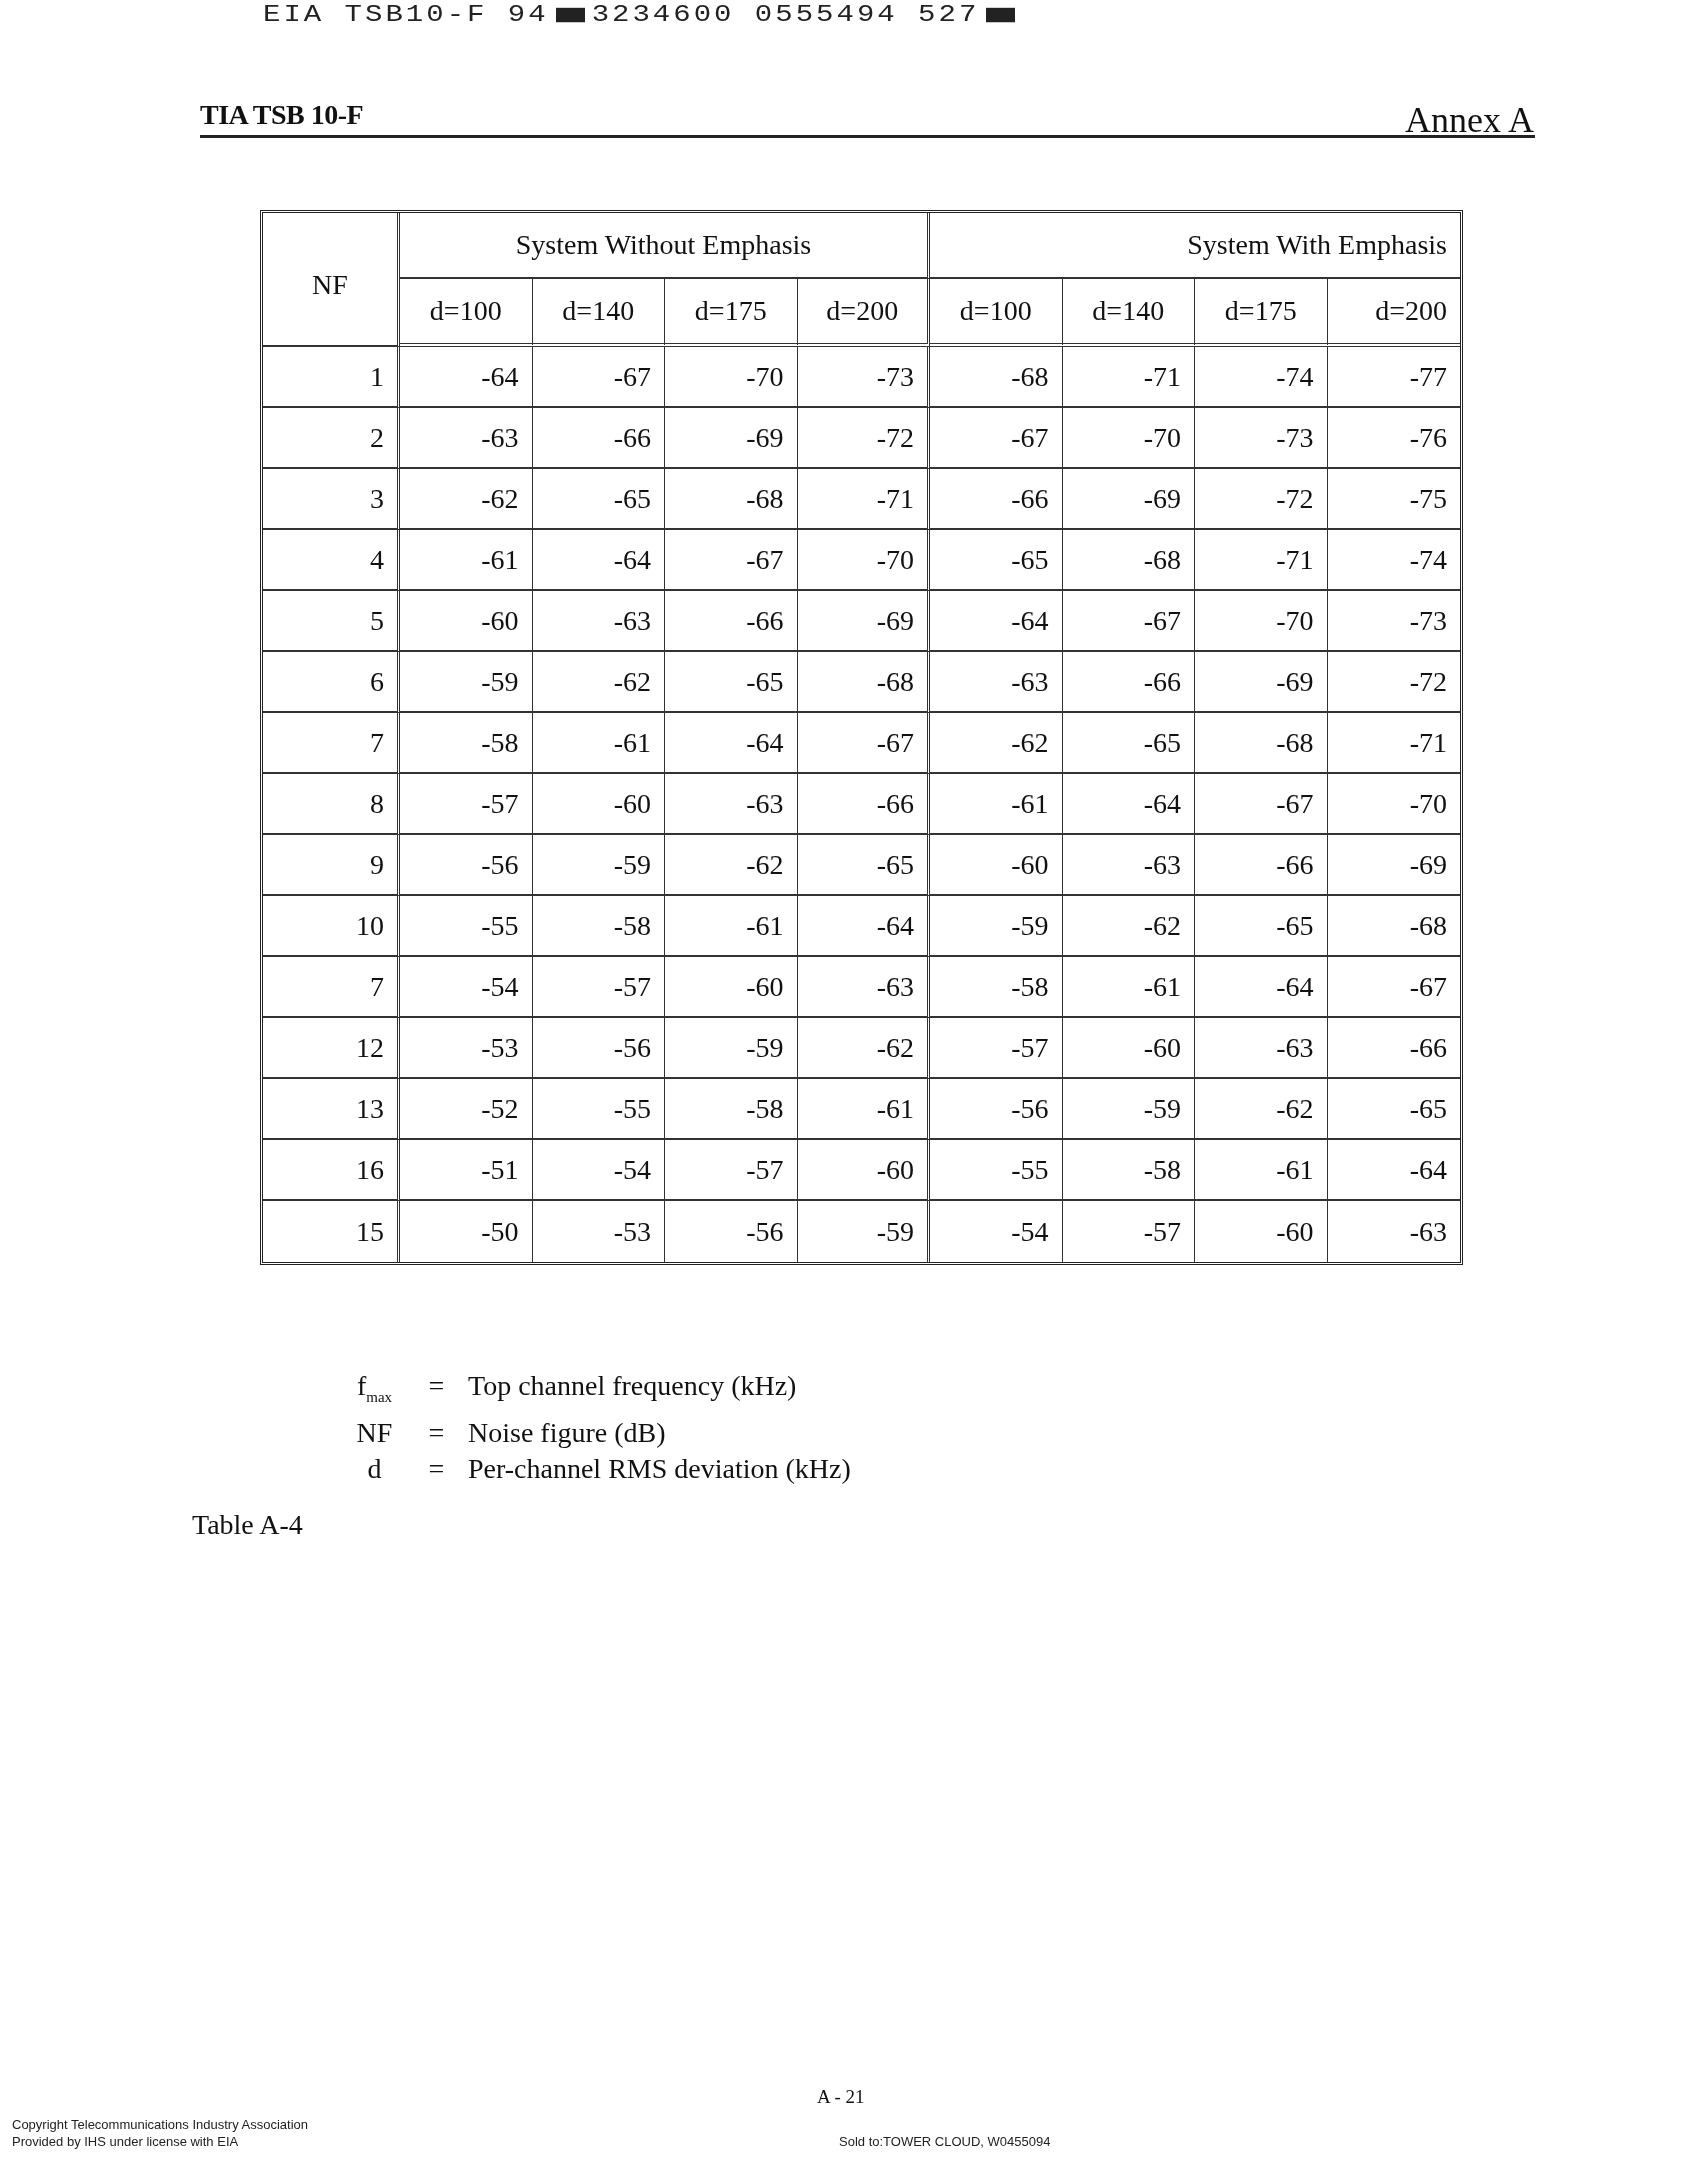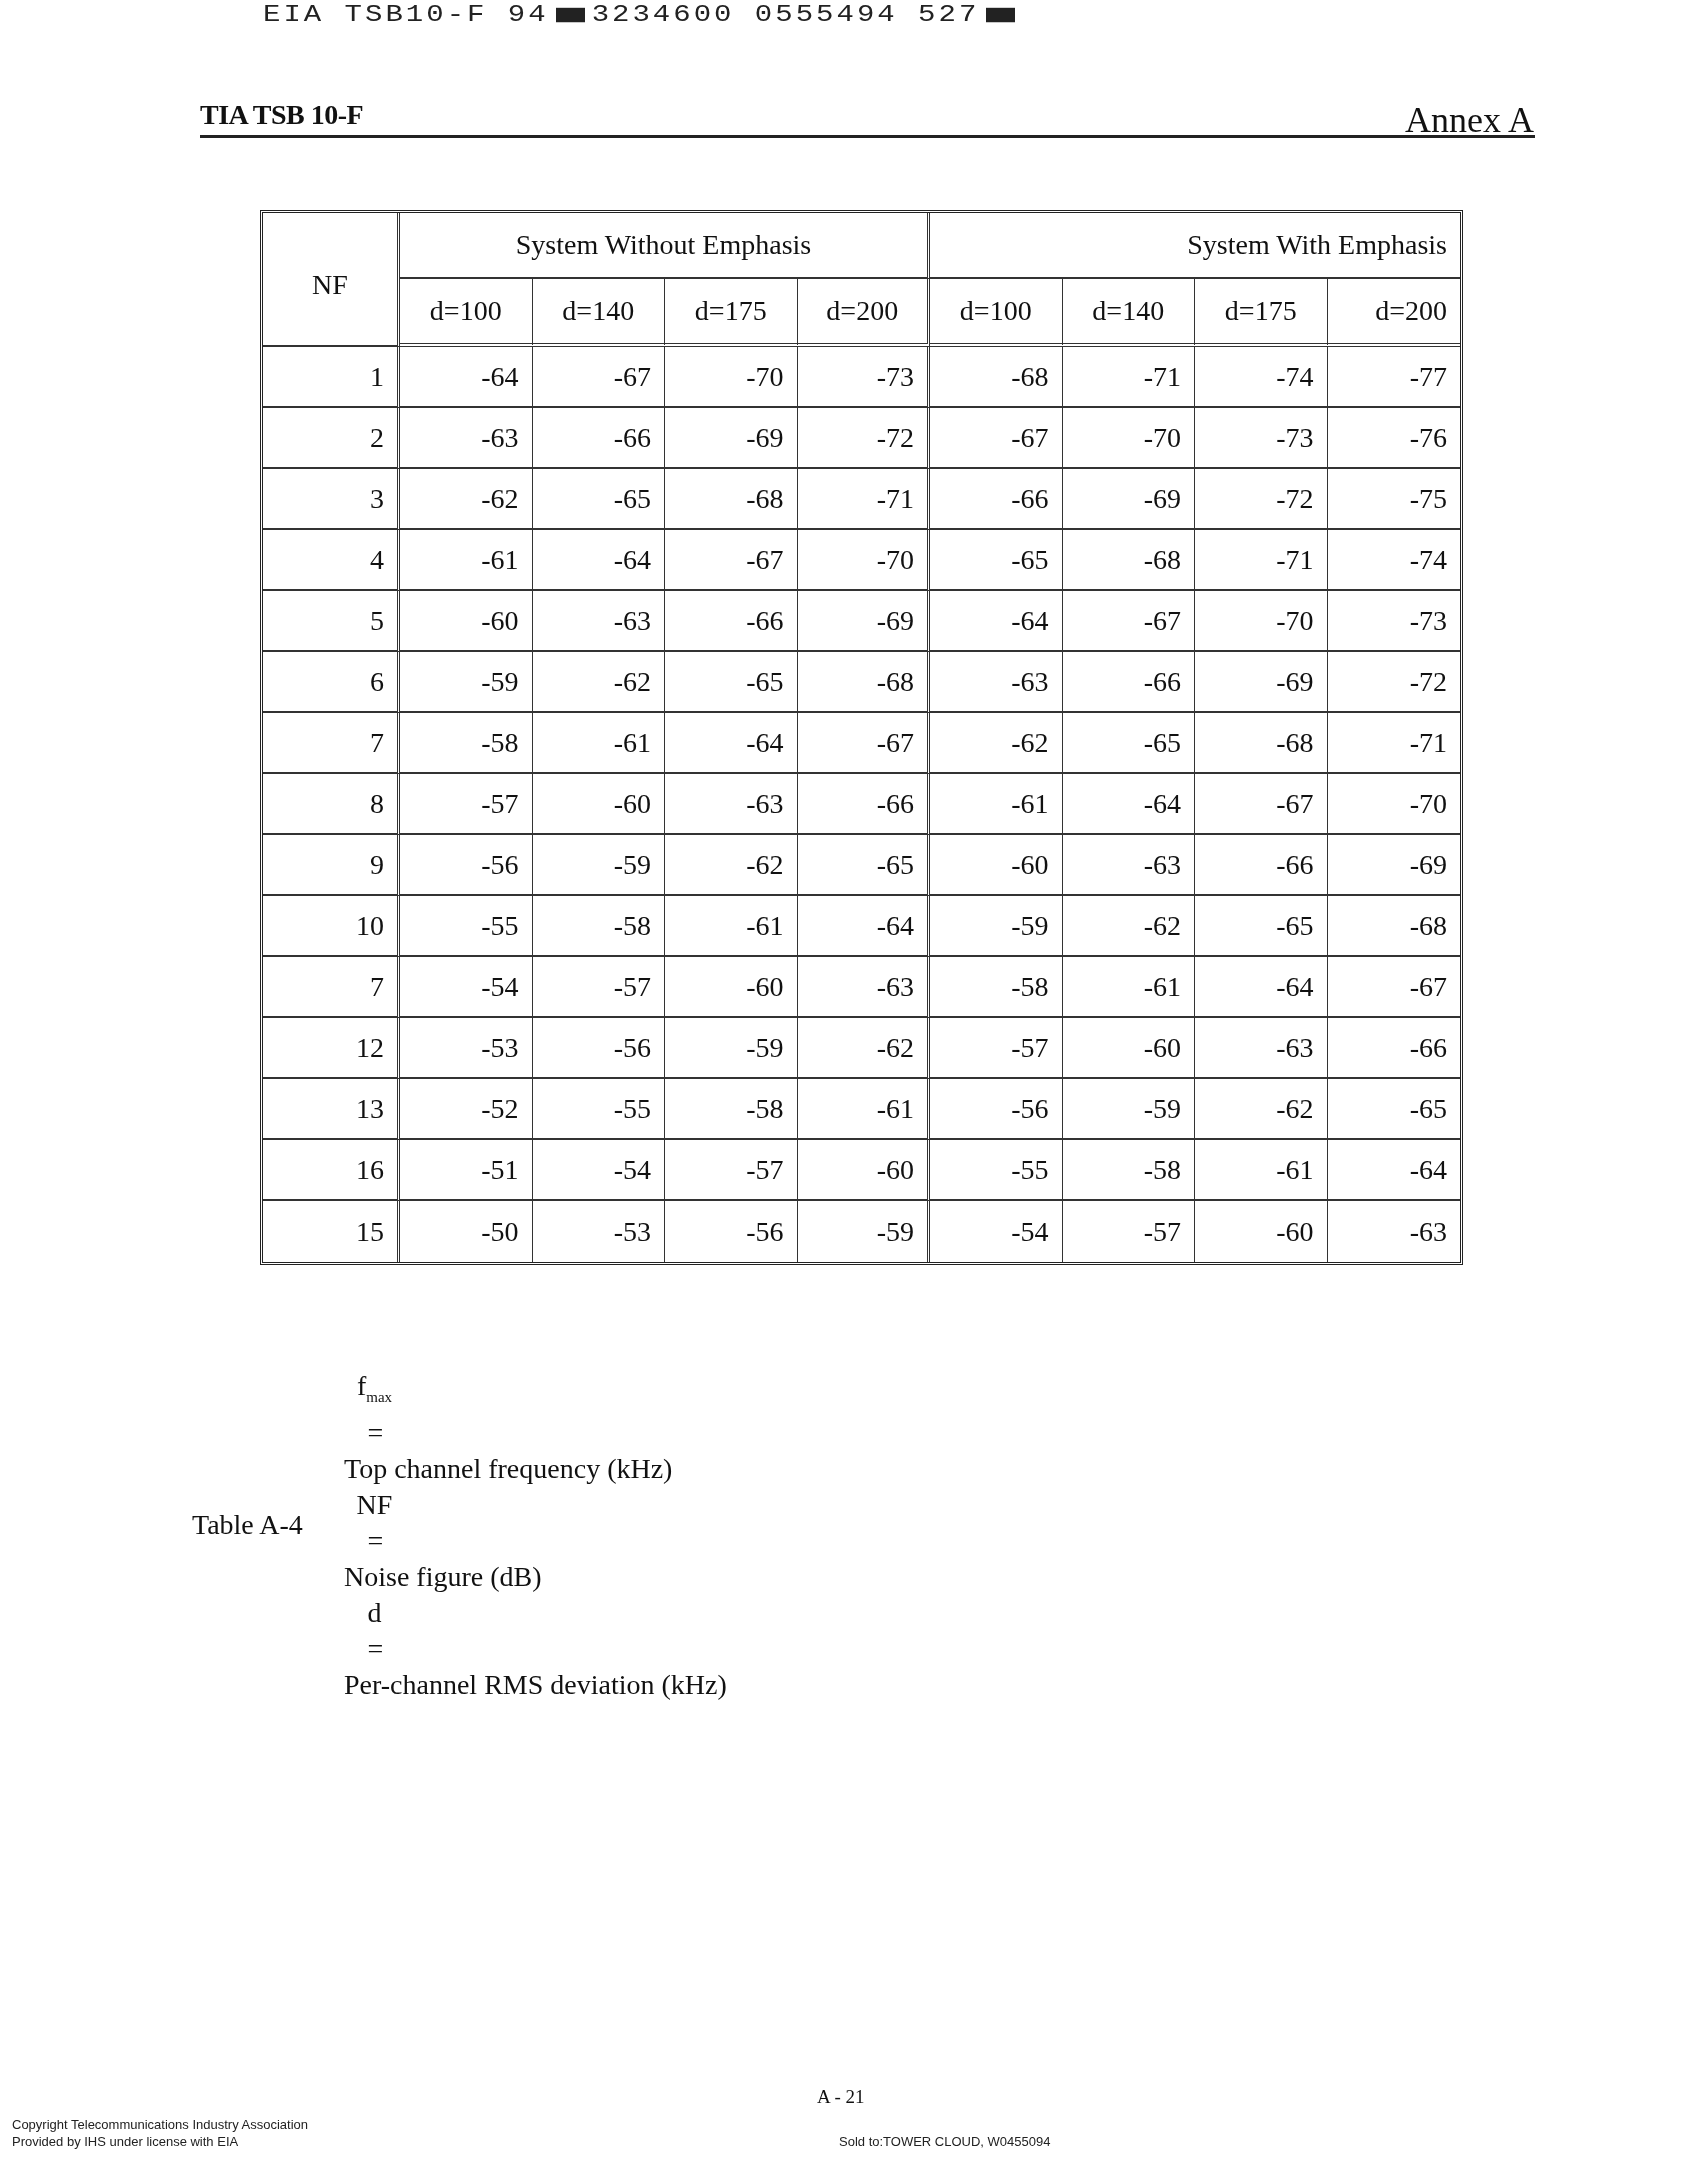--- a/index.html
+++ b/index.html
@@ -32,21 +32,21 @@
   table.rsl th.nf { text-align: center; vertical-align: top; padding-top: 56px; border-right: 3.5px double #333; }
   table.rsl thead tr:last-child th { border-bottom: 4px double #333; }
   table.rsl td { text-align: right; }
   table.rsl td.nfv { border-right: 3.5px double #333; }
   table.rsl .split { border-right: 3.5px double #333 !important; }
   table.rsl tr:last-child td { border-bottom: none; }
   table.rsl td:last-child, table.rsl th:last-child { border-right: none; text-align: right; }
   col.c-nf { width: 137px; }
 
   .legend { position: absolute; left: 344px; top: 1368px; font-size: 28px; line-height: 36px; }
-  .legend-row { display: flex; flex-direction: column; }
+  .legend-row { display: flex; }
   .legend-sym { width: 61px; text-align: center; }
   .legend-eq { width: 63px; text-align: center; }
   sub.small { font-size: 15px; }
 
   .caption { position: absolute; left: 192px; top: 1506px; width: 1355px; font-size: 28px; line-height: 37px; display: flex; }
   .caption-label { width: 205px; flex: none; }
   .caption-text { flex: 1; }
 
   .page-num { position: absolute; left: 817px; top: 2086px; font-size: 19px; }
   .copyright { position: absolute; left: 12px; top: 2116px; font-family: "Liberation Sans", "DejaVu Sans", sans-serif; font-size: 13px; line-height: 17px; color: #222; }

